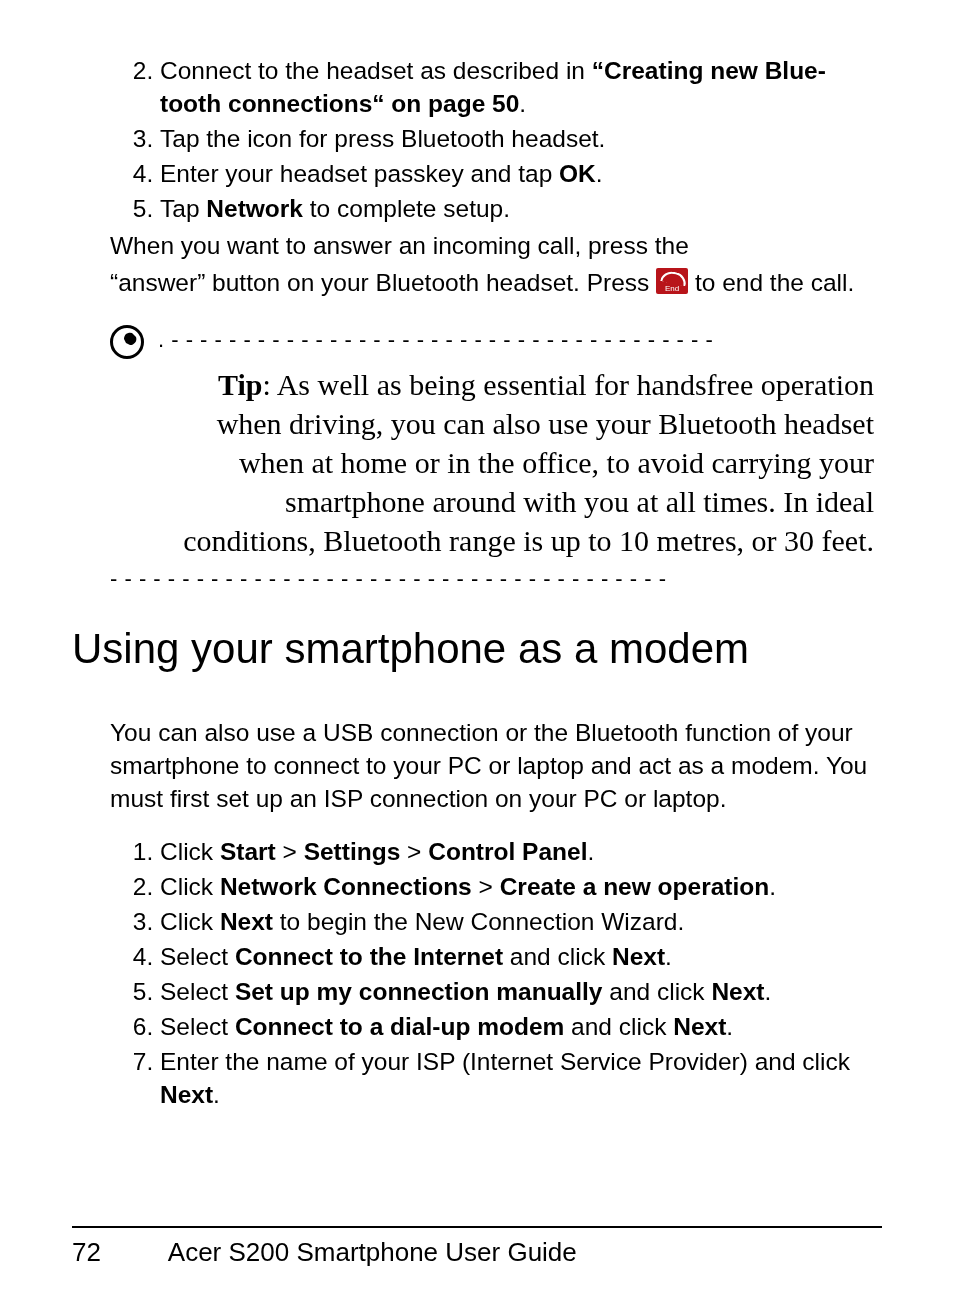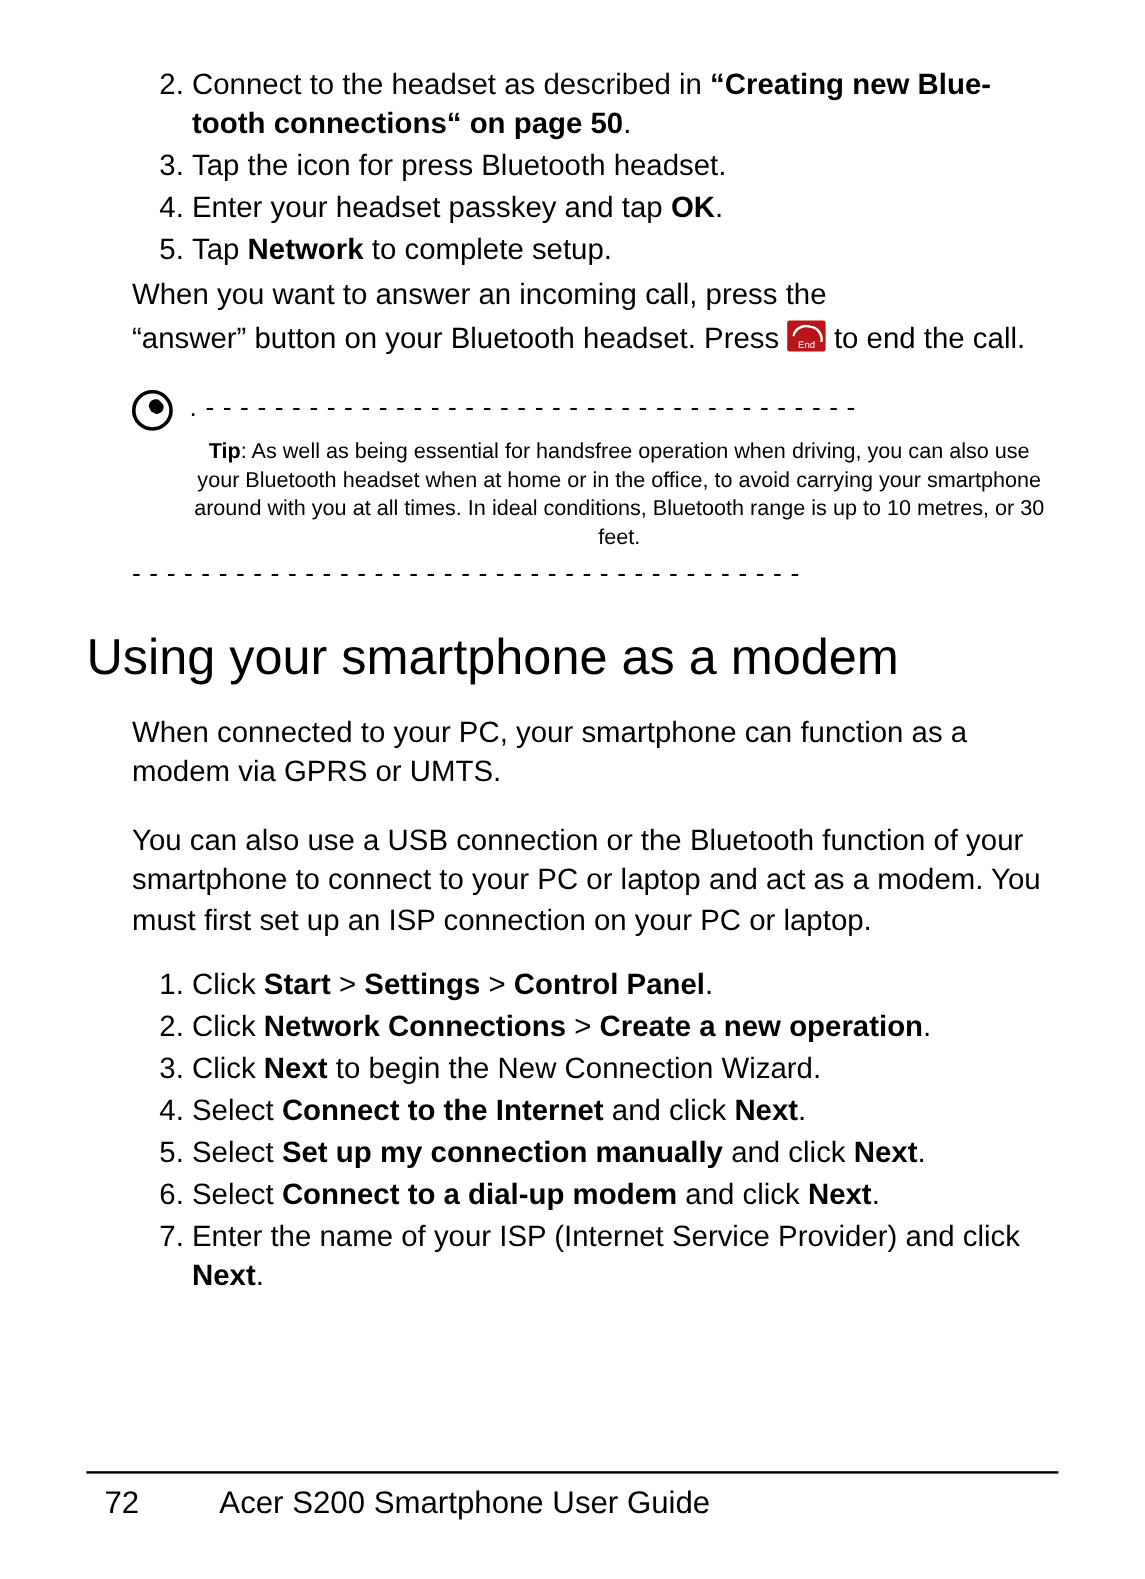--- a/index.html
+++ b/index.html
@@ -98,44 +98,44 @@
   }
   .dashes-top {
     margin-bottom: 14px;
     margin-top: 0;
   }
   .dashes-bot {
     margin-left: -48px;
     margin-top: 8px;
   }
   .tip-text {
-    font-size: 18px;
+    font-size: 30px;
     line-height: 1.3;
-    text-align: center;
+    text-align: right;
+    font-family: Liberation Serif, serif;
   }
   h1.section-heading {
     font-weight: 400;
     font-size: 42px;
     margin: 35px 0 22px -38px;
     line-height: 1.15;
   }
   .footer-rule {
     position: absolute;
     left: 72px;
     right: 72px;
     bottom: 88px;
     border-top: 2px solid #000;
   }
   .footer {
     position: absolute;
     left: 72px;
     right: 72px;
     bottom: 46px;
     font-size: 26px;
-    margin-left: 15px;
   }
   .footer .pgnum {
     display: inline-block;
     width: 90px;
   }
   .spacing-block { height: 16px; }
 </style>
 </head>
 <body>
 
@@ -171,21 +171,20 @@
       </span>
       <div class="dashes-top">. - - - - - - - - - - - - - - - - - - - - - - - - - - - - - - - - - - - - - -</div>
       <div class="tip-text">
         <span class="bold">Tip</span><span>: As well as being essential for handsfree operation when driv­ing, you can also use your Bluetooth headset when at home or in the office, to avoid carrying your smartphone around with you at all times. In ideal conditions, Bluetooth range is up to 10 metres, or 30 feet.</span>
       </div>
       <div class="dashes-bot">- - - - - - - - - - - - - - - - - - - - - - - - - - - - - - - - - - - - - - -</div>
     </div>
 
     <h1 class="section-heading">Using your smartphone as a modem</h1>
 
-    <p class="para">When connected to your PC, your smartphone can function as a modem via GPRS or UMTS.</p>
     <div class="spacing-block"></div>
     <p class="para">You can also use a USB connection or the Bluetooth function of your smartphone to connect to your PC or laptop and act as a modem. You must first set up an ISP connection on your PC or laptop.</p>
     <div class="spacing-block"></div>
 
     <ol class="bottom-list" start="1">
       <li>
         <span>Click </span><span class="bold">Start</span><span> &gt; </span><span class="bold">Settings</span><span> &gt; </span><span class="bold">Control Panel</span><span>.</span>
       </li>
       <li>
         <span>Click </span><span class="bold">Network Connections</span><span> &gt; </span><span class="bold">Create a new operation</span><span>.</span>

